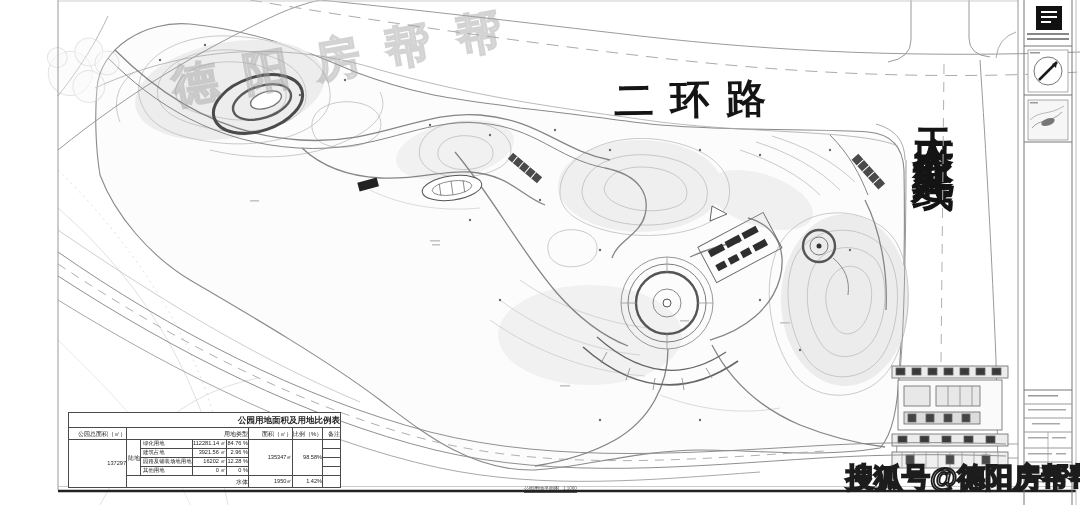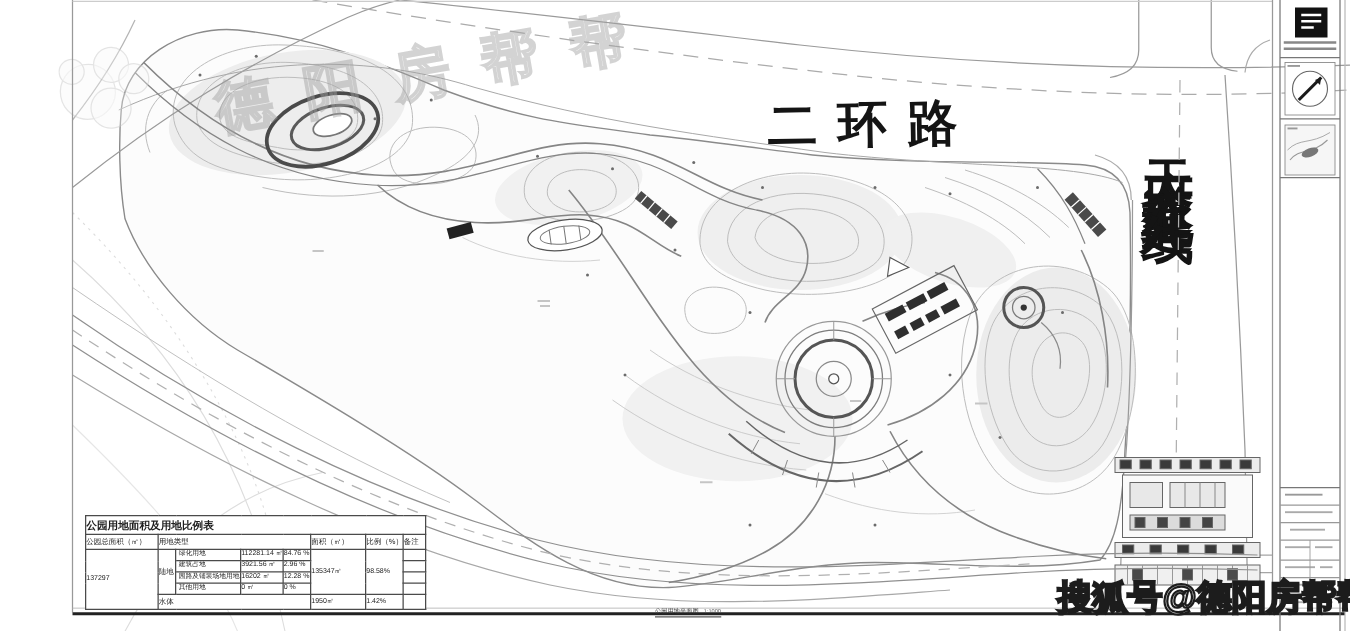--- a/index.html
+++ b/index.html
@@ -29,21 +29,21 @@
     left:170px;top:26px;font-size:46px;font-weight:700;letter-spacing:26px;
     color:rgba(255,255,255,0.05);-webkit-text-stroke:1.5px rgba(158,158,158,0.45);
     transform:rotate(-10deg);white-space:nowrap;z-index:5;
   }
   
   #land-table-wrap{left:68px;top:412px;width:272px;z-index:20;background:#fff;}
   #land-table-wrap table{
     border-collapse:collapse;table-layout:fixed;width:272px;
     font-size:6px;color:#1d1d1d;line-height:1;
   }
-  #land-table-wrap td{border:0.8px solid #4a4a4a;text-align:left;vertical-align:middle;
+  #land-table-wrap td{border:0.8px solid #4a4a4a;text-align:right;vertical-align:middle;
     padding:0;overflow:hidden;white-space:nowrap;}
   #land-table-wrap .tbl-title{font-size:8.5px;font-weight:700;height:14px;}
   #land-table-wrap .hdr{height:12px;font-size:6px;}
   #land-table-wrap .r{height:9px;}
   #land-table-wrap .namecell{font-size:5.4px;text-align:left;padding-left:2px;}
   #land-table-wrap .num{font-size:5.6px;}
   
   #caption{
     left:524px;top:485px;font-size:5px;color:#333;z-index:20;
     border-bottom:0.5px solid #555;padding-bottom:0.5px;white-space:nowrap;

